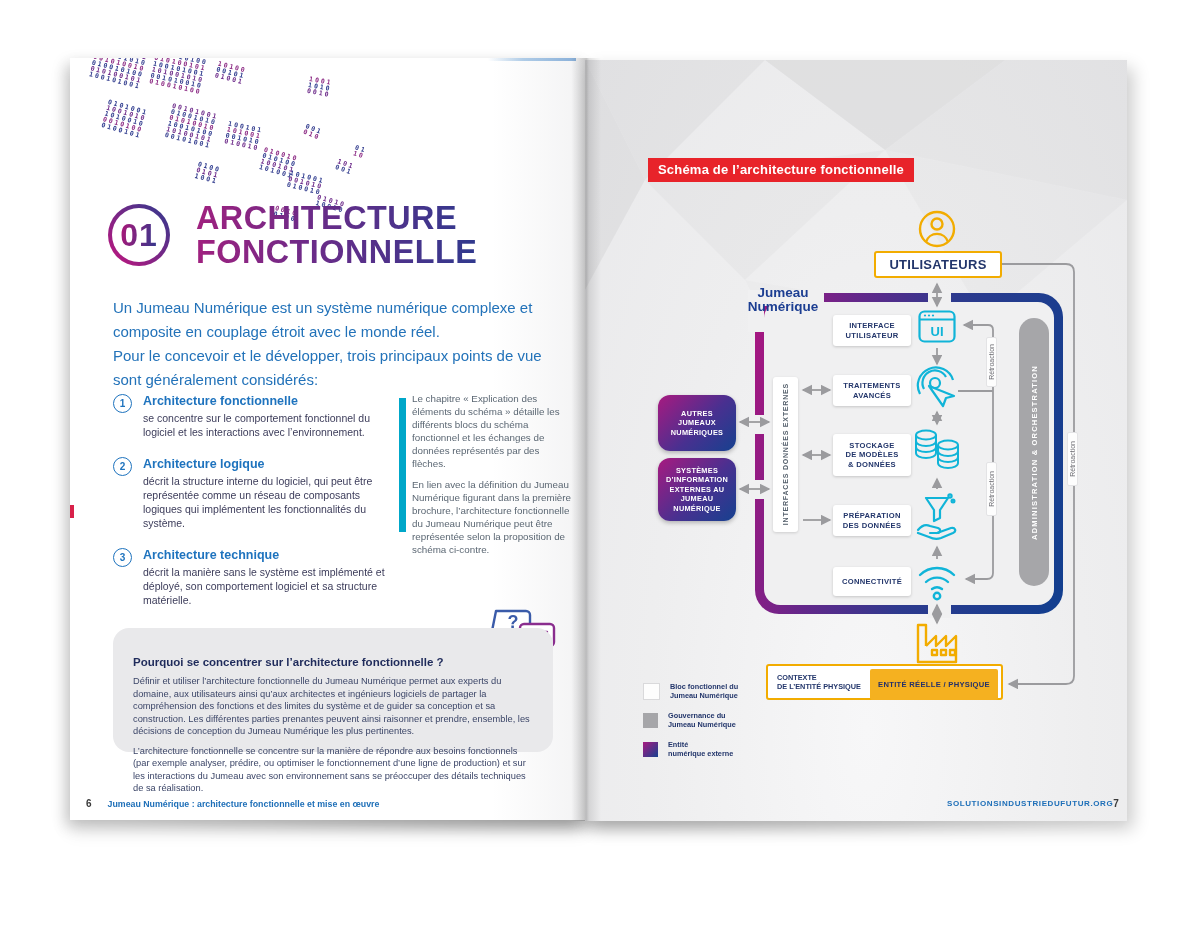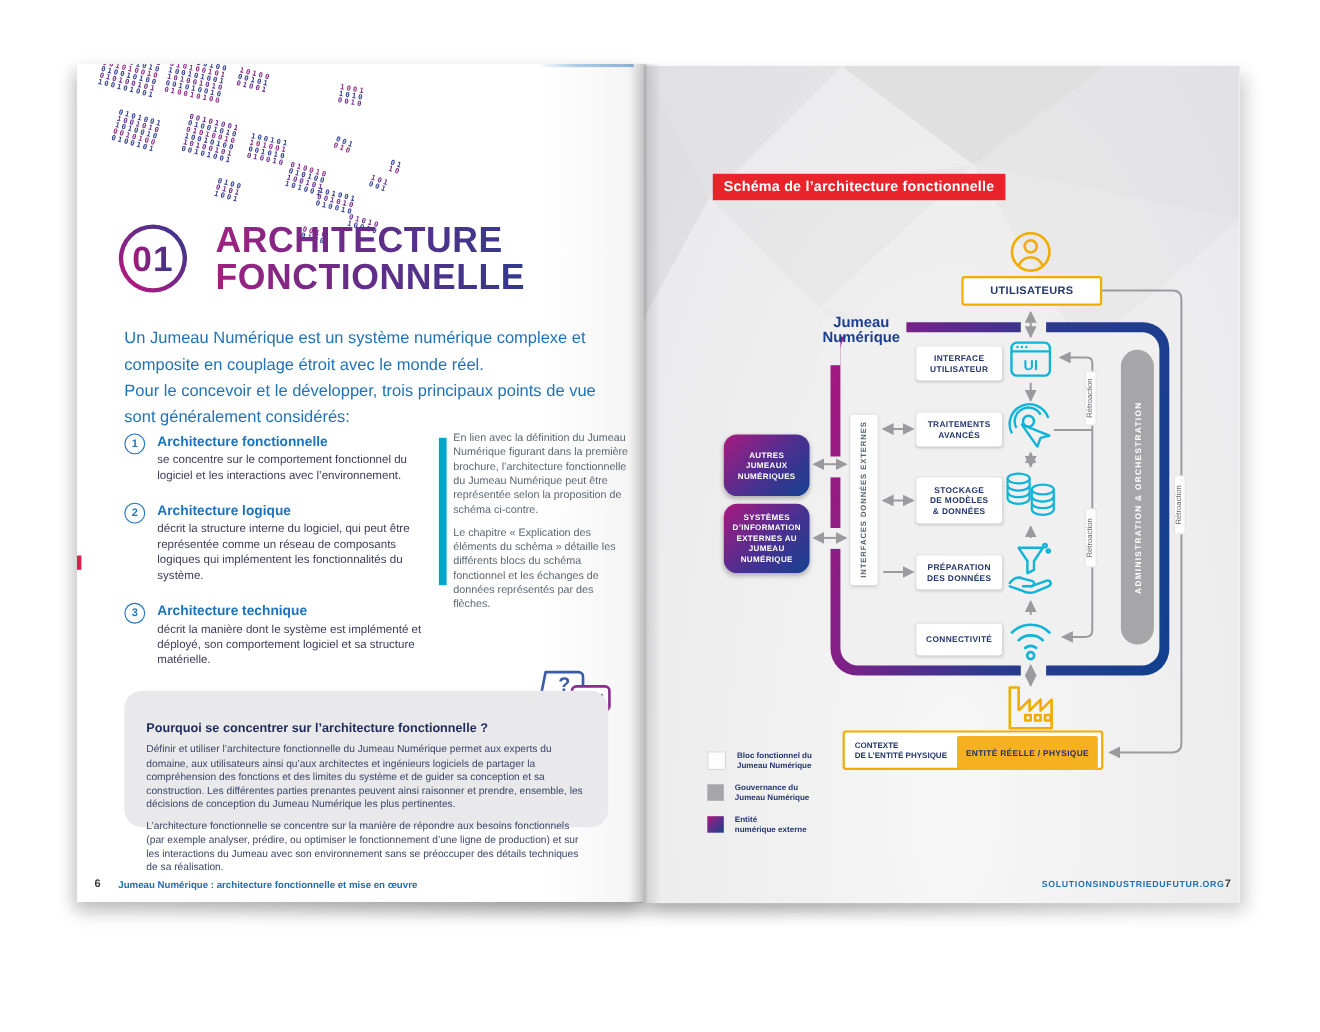--- a/index.html
+++ b/index.html
@@ -209,29 +209,29 @@
         <div class="list-b">se concentre sur le comportement fonctionnel du logiciel et les interactions avec l’environnement.</div>
       </div>
       <div class="list-item">
         <div class="num-circle">2</div>
         <div class="list-h">Architecture logique</div>
         <div class="list-b">décrit la structure interne du logiciel, qui peut être représentée comme un réseau de composants logiques qui implémentent les fonctionnalités du système.</div>
       </div>
       <div class="list-item">
         <div class="num-circle">3</div>
         <div class="list-h">Architecture technique</div>
-        <div class="list-b">décrit la manière dont le système est implémenté et déployé, son comportement logiciel et sa structure matérielle.</div>
+        <div class="list-b">décrit la manière sans le système est implémenté et déployé, son comportement logiciel et sa structure matérielle.</div>
       </div>
     </div>
 
     <div class="abs side-note">
       <div class="side-bar"></div>
       <div class="side-text">
+        <p>Le chapitre « Explication des éléments du schéma » détaille les différents blocs du schéma fonctionnel et les échanges de données représentés par des flèches.</p>
         <p>En lien avec la définition du Jumeau Numérique figurant dans la première brochure, l’architecture fonctionnelle du Jumeau Numérique peut être représentée selon la proposition de schéma ci-contre.</p>
-        <p>Le chapitre « Explication des éléments du schéma » détaille les différents blocs du schéma fonctionnel et les échanges de données représentés par des flèches.</p>
       </div>
     </div>
 
     <div class="abs bubbles">
       <svg width="74" height="52" viewBox="0 0 74 52">
         <g fill="#ffffff" stroke="#3a5ba9" stroke-width="2.4" stroke-linejoin="round">
           <path d="M8 5 h30 a4 4 0 0 1 4 4 v16 a4 4 0 0 1 -4 4 h-22 l-8 8 v-8 a4 4 0 0 1 -4 -4 z" transform="translate(4,0)"></path>
         </g>
         <text x="29" y="22" font-size="18" font-weight="bold" fill="#3a5ba9" text-anchor="middle">?</text>
         <g fill="#ffffff" stroke="#8a2d8e" stroke-width="2.4" stroke-linejoin="round">
@@ -265,21 +265,21 @@
       <polygon points="160,220 400,260 240,380" fill="rgba(0,0,0,0.012)"></polygon>
     </svg>
 
     <div class="abs banner">Schéma de l’architecture fonctionnelle</div>
 
     <svg class="abs" style="left:333px;top:150px;" width="38" height="38" viewBox="0 0 38 38">
       <circle cx="19" cy="19" r="17" fill="none" stroke="#f2ac00" stroke-width="2.4"></circle>
       <circle cx="19" cy="14" r="5.5" fill="none" stroke="#f2ac00" stroke-width="2.4"></circle>
       <path d="M8 32 a11.5 11.5 0 0 1 22 0" fill="none" stroke="#f2ac00" stroke-width="2.4"></path>
     </svg>
-    <div class="abs users-box dg-label" style="font-size:10px;">UTILISATEURS</div>
+    <div class="abs users-box dg-label" style="font-size:13px;">UTILISATEURS</div>
 
     <div class="abs twin-container">
       <div class="twin-inner"></div>
     </div>
 
     <div class="abs patch" style="left:163px;top:230px;width:76px;height:16px;"></div>
     <div class="abs patch" style="left:163px;top:230px;width:16px;height:42px;"></div>
     <div class="abs patch" style="left:343px;top:230px;width:23px;height:16px;"></div>
     <div class="abs patch" style="left:343px;top:542px;width:23px;height:16px;"></div>
     <div class="abs patch" style="left:166px;top:355px;width:14px;height:19px;"></div>

